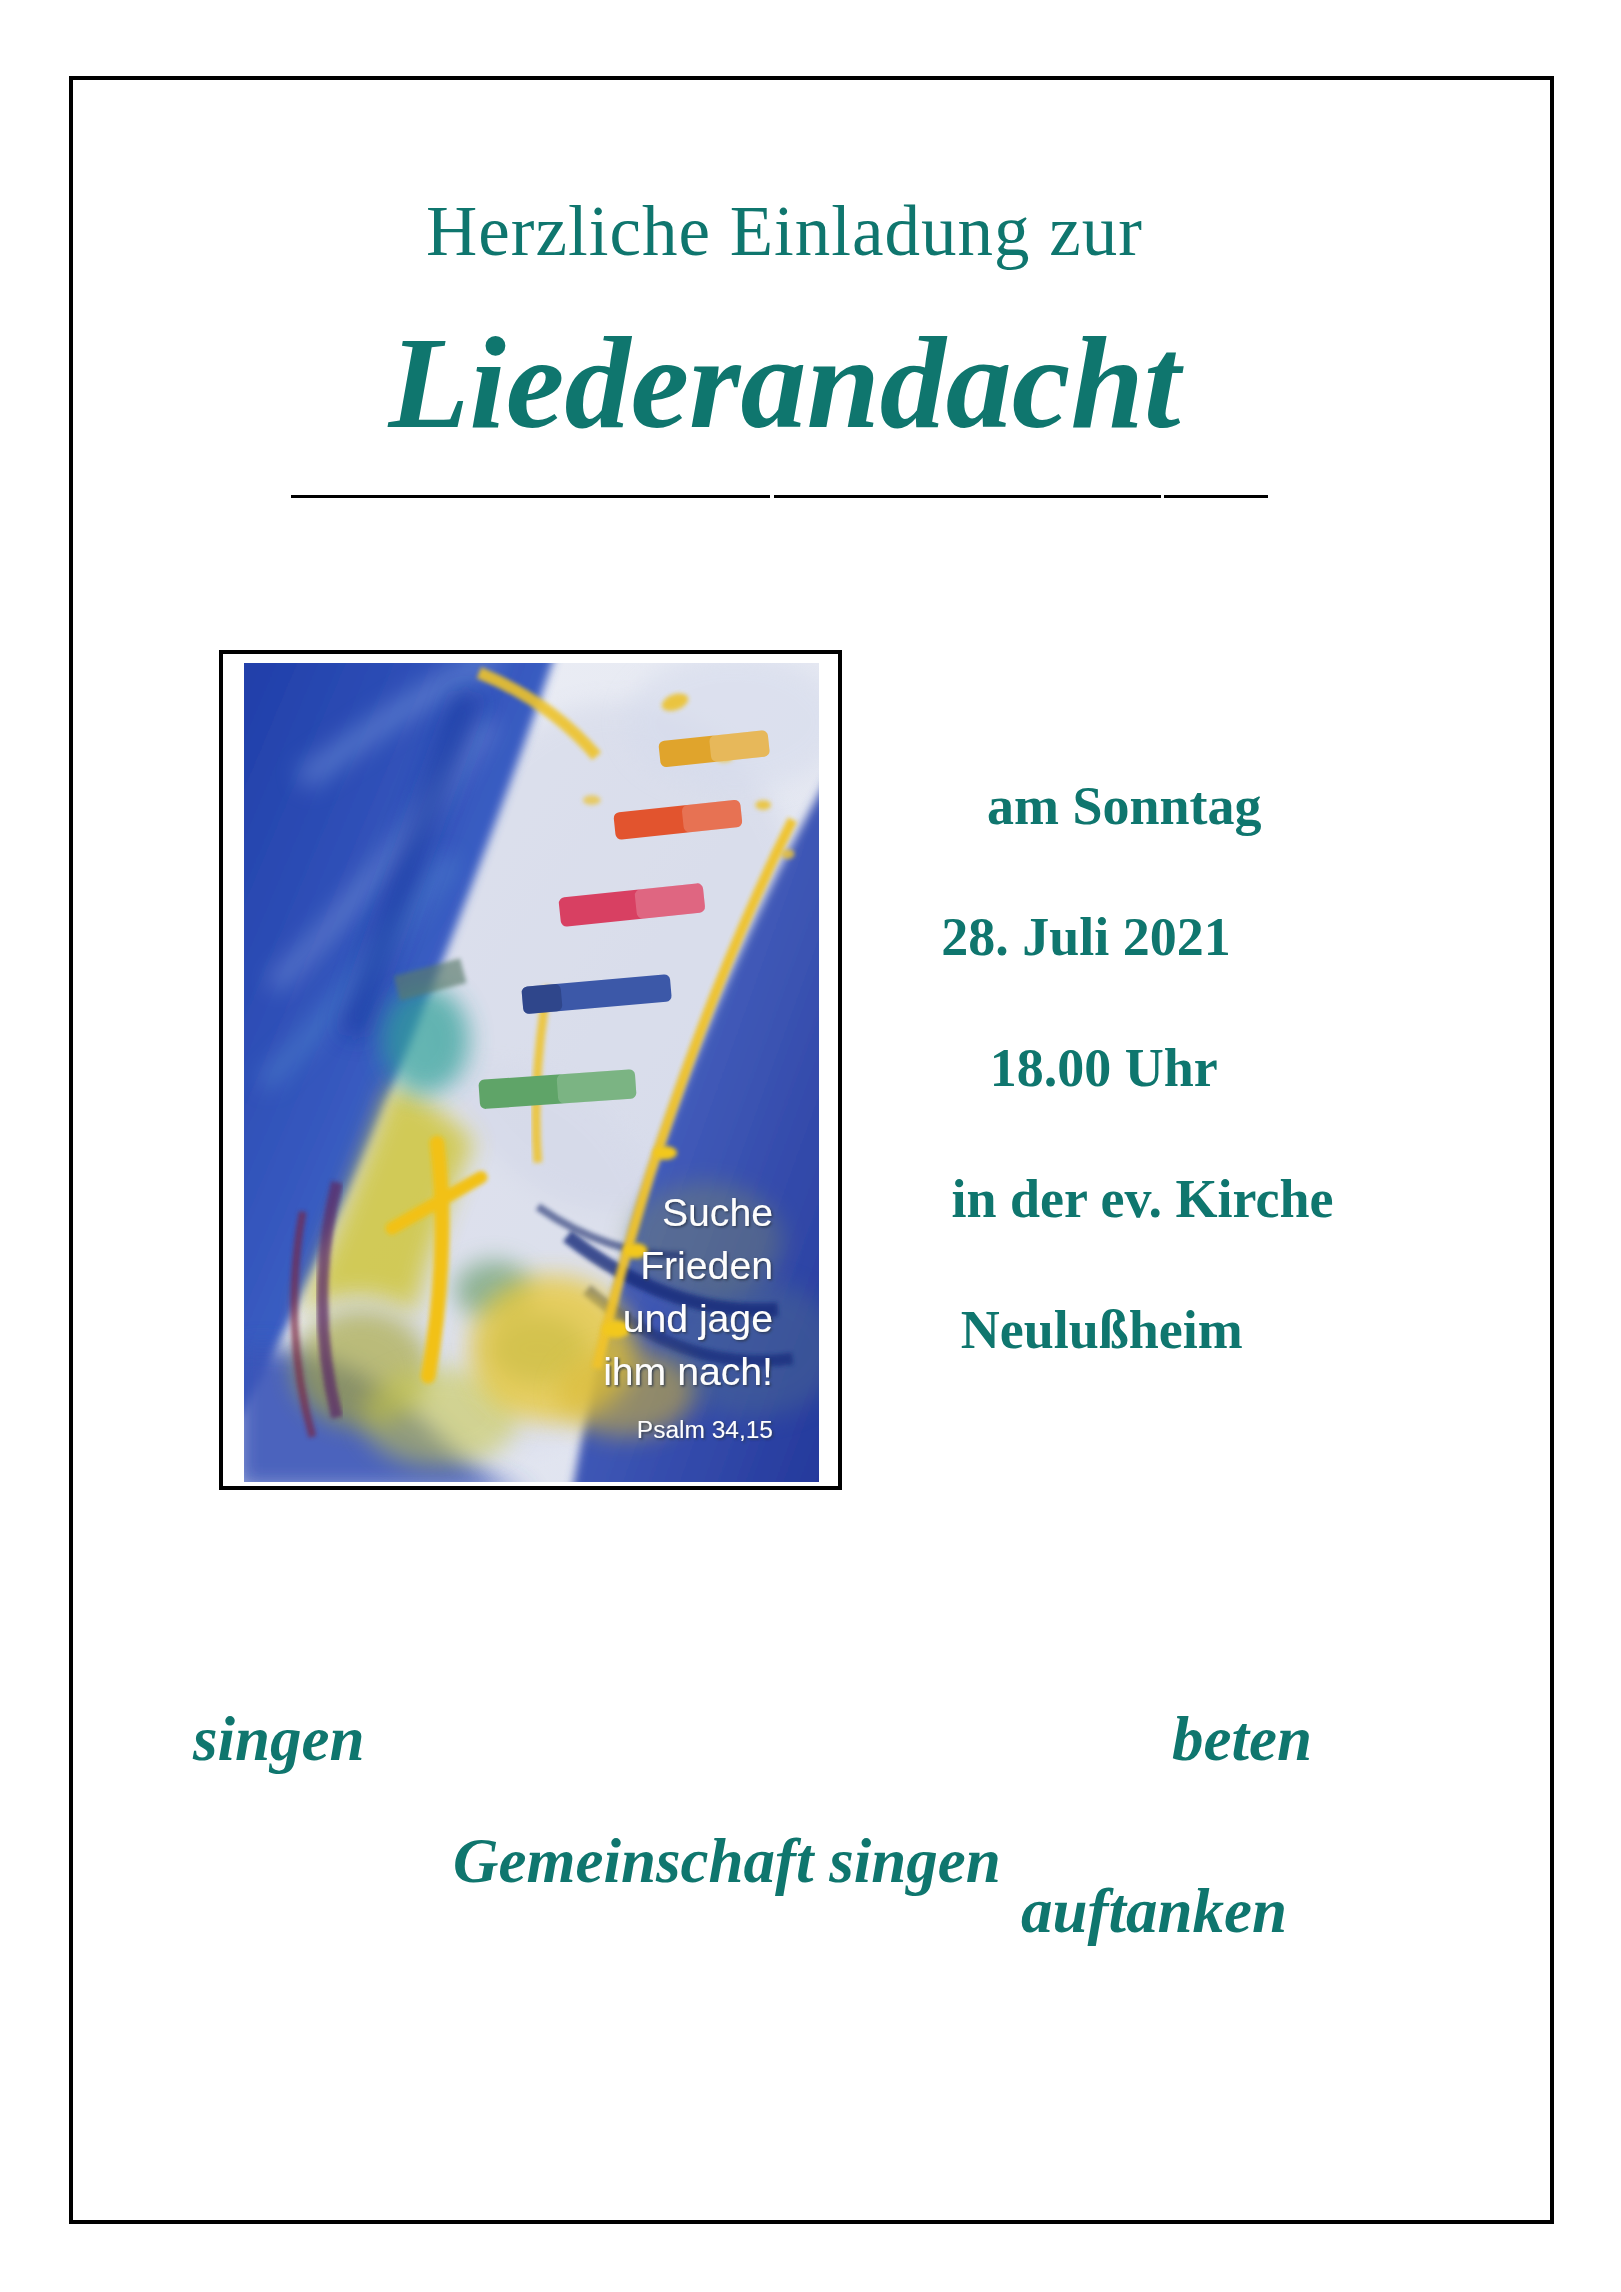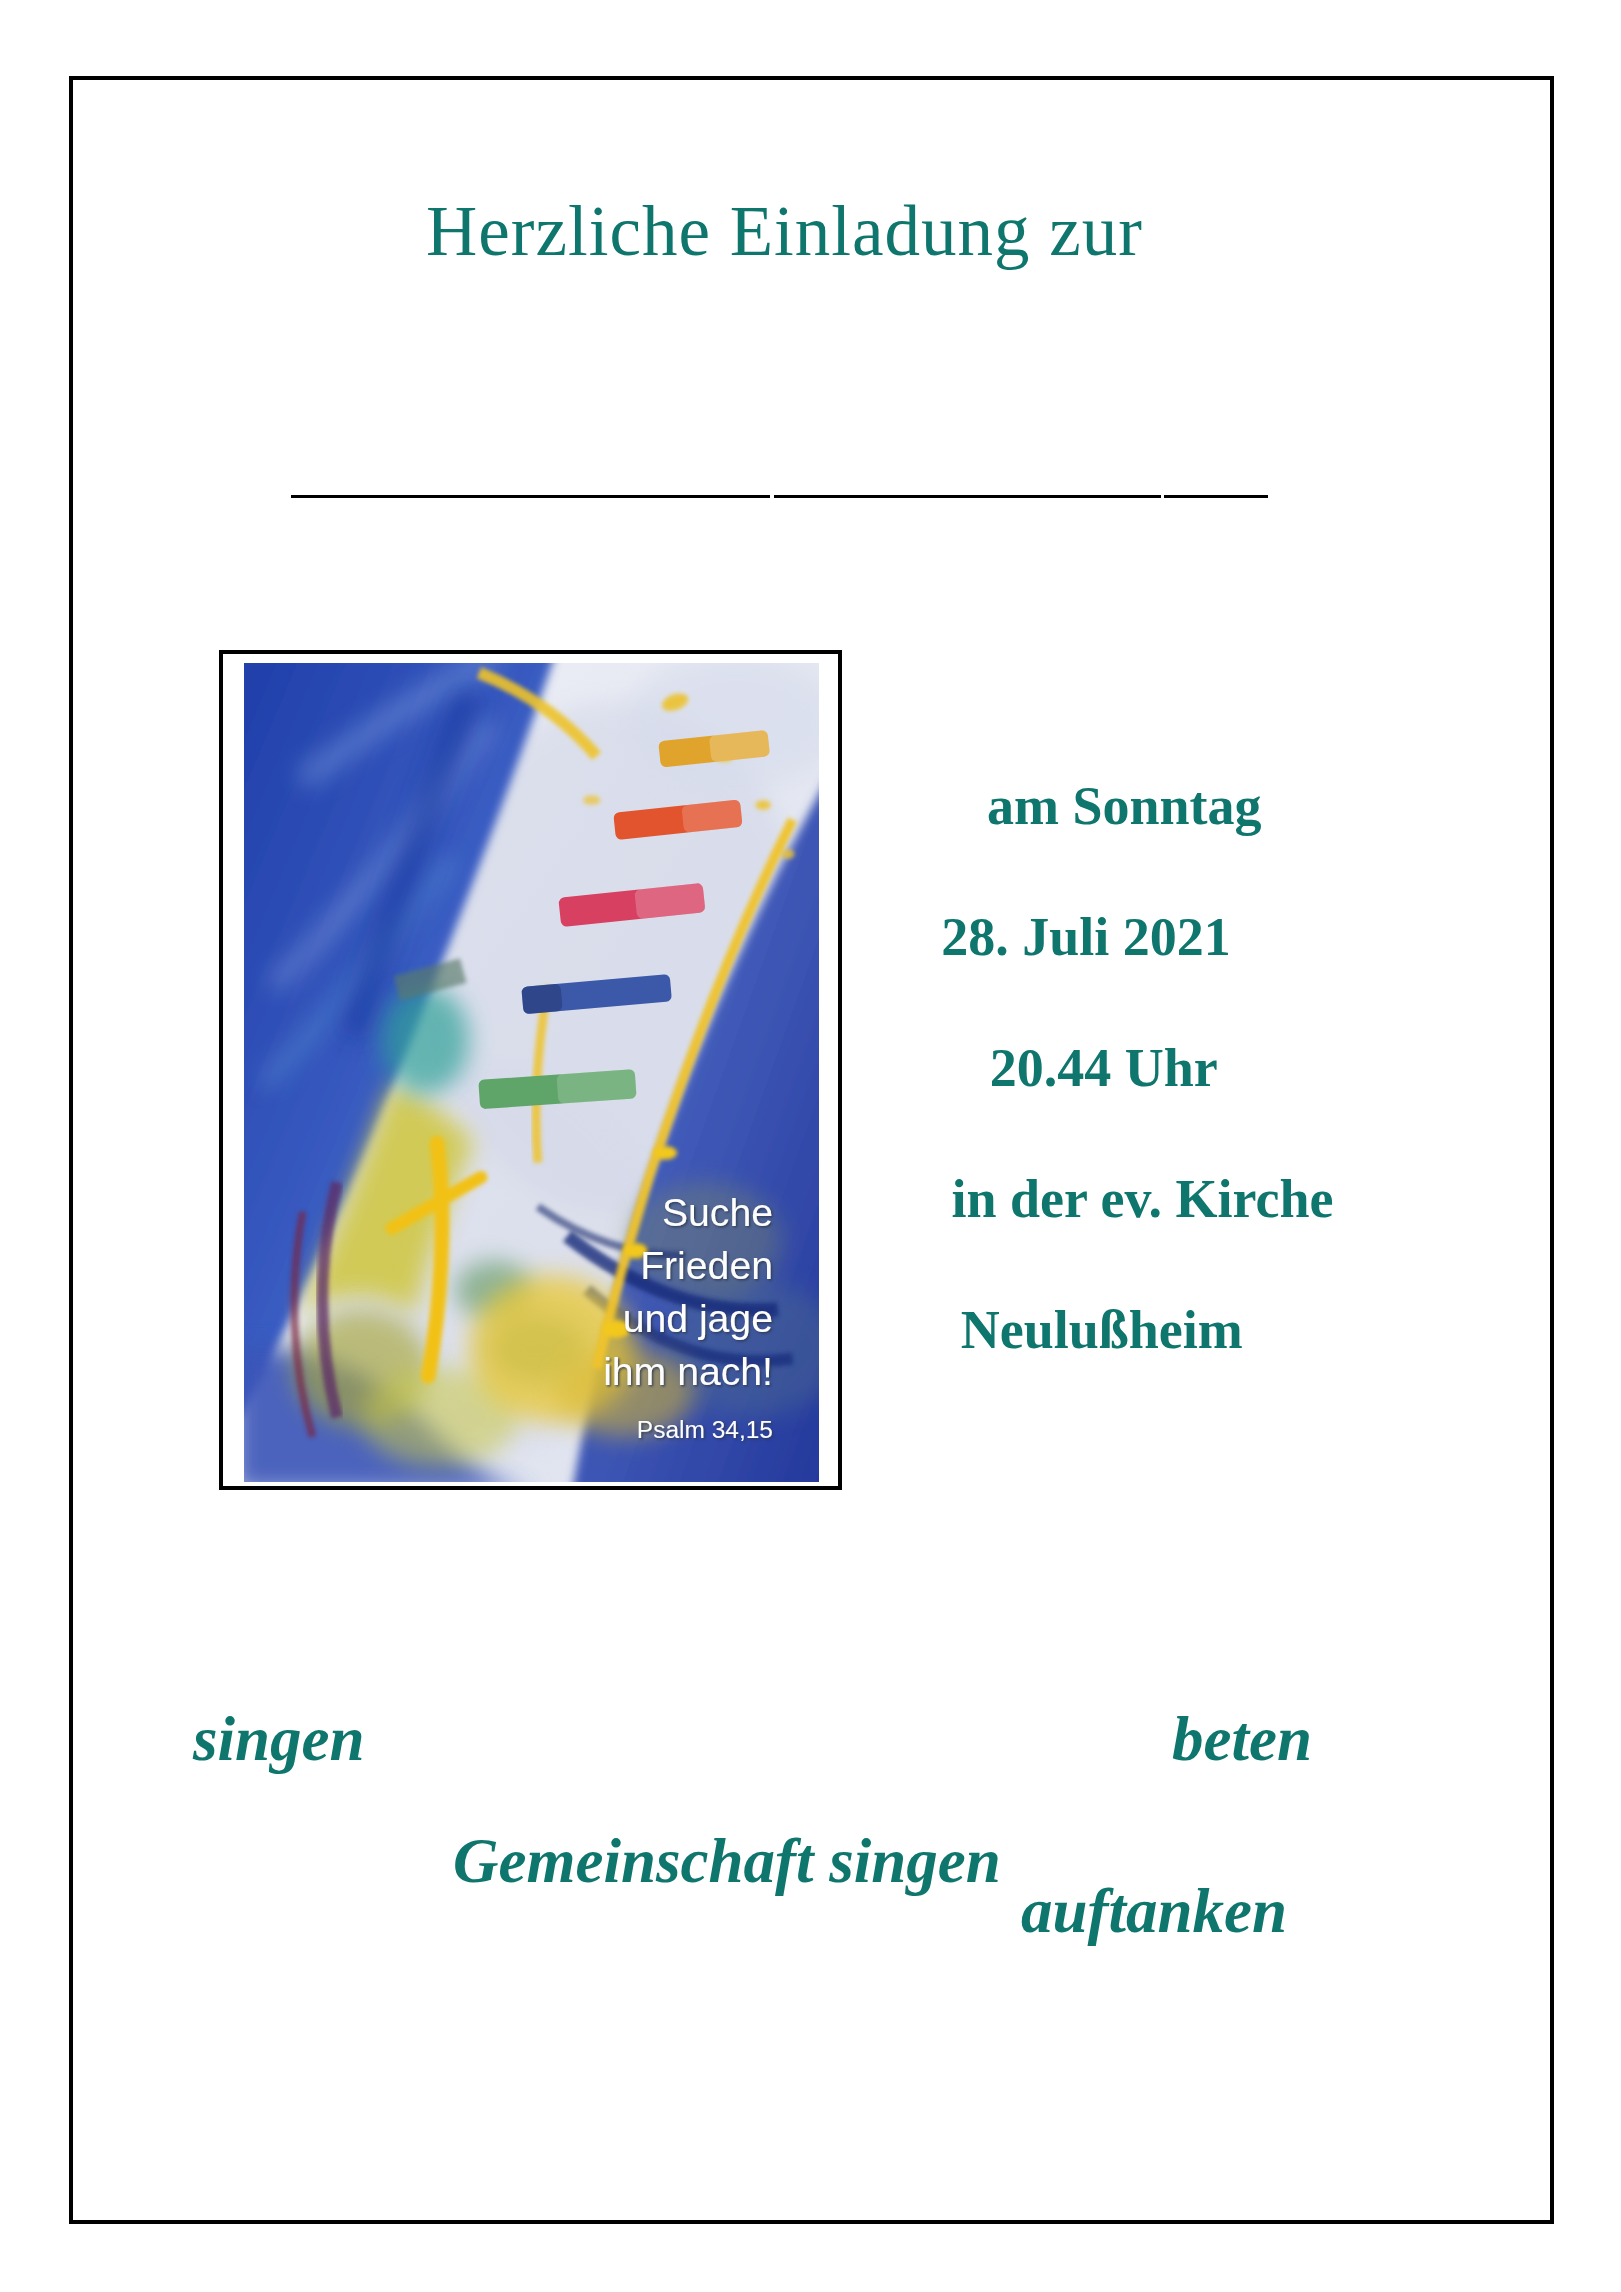--- a/index.html
+++ b/index.html
@@ -70,20 +70,21 @@
 </head>
 <body>
 
 <div class="page">
   <div class="frame"></div>
 
   <div class="content">
 
     <div class="intro">Herzliche Einladung zur</div>
 
+    <div class="main-title">Liederandacht</div>
 
     <div class="rule">
       <span class="notch n1"></span>
       <span class="notch n2"></span>
     </div>
 
     <div class="art-frame">
       <svg class="painting" viewBox="0 0 587 836" preserveAspectRatio="none" aria-hidden="true">
         <defs>
           <linearGradient id="bgG" x1="0" y1="0" x2="1" y2="1">
@@ -183,21 +184,21 @@
           <text class="verse-text" x="540" y="683" font-size="40" text-anchor="end">und jage</text>
           <text class="verse-text" x="540" y="737" font-size="40" text-anchor="end">ihm nach!</text>
           <text class="verse-text" x="540" y="791" font-size="25" text-anchor="end">Psalm 34,15</text>
         </g>
       </svg>
     </div>
 
     <div class="event">
       <span class="event-line">am Sonntag</span>
       <span class="event-line">28. Juli 2021</span>
-      <span class="event-line">20.44 Uhr</span>
+      <span class="event-line">18.00 Uhr</span>
       <span class="event-line">in der ev. Kirche</span>
       <span class="event-line">Neulußheim</span>
     </div>
 
     <span class="keyword kw-singen">singen</span>
     <span class="keyword kw-beten">beten</span>
     <span class="keyword kw-gemeinschaft">Gemeinschaft singen</span>
     <span class="keyword kw-auftanken">auftanken</span>
 
   </div>

